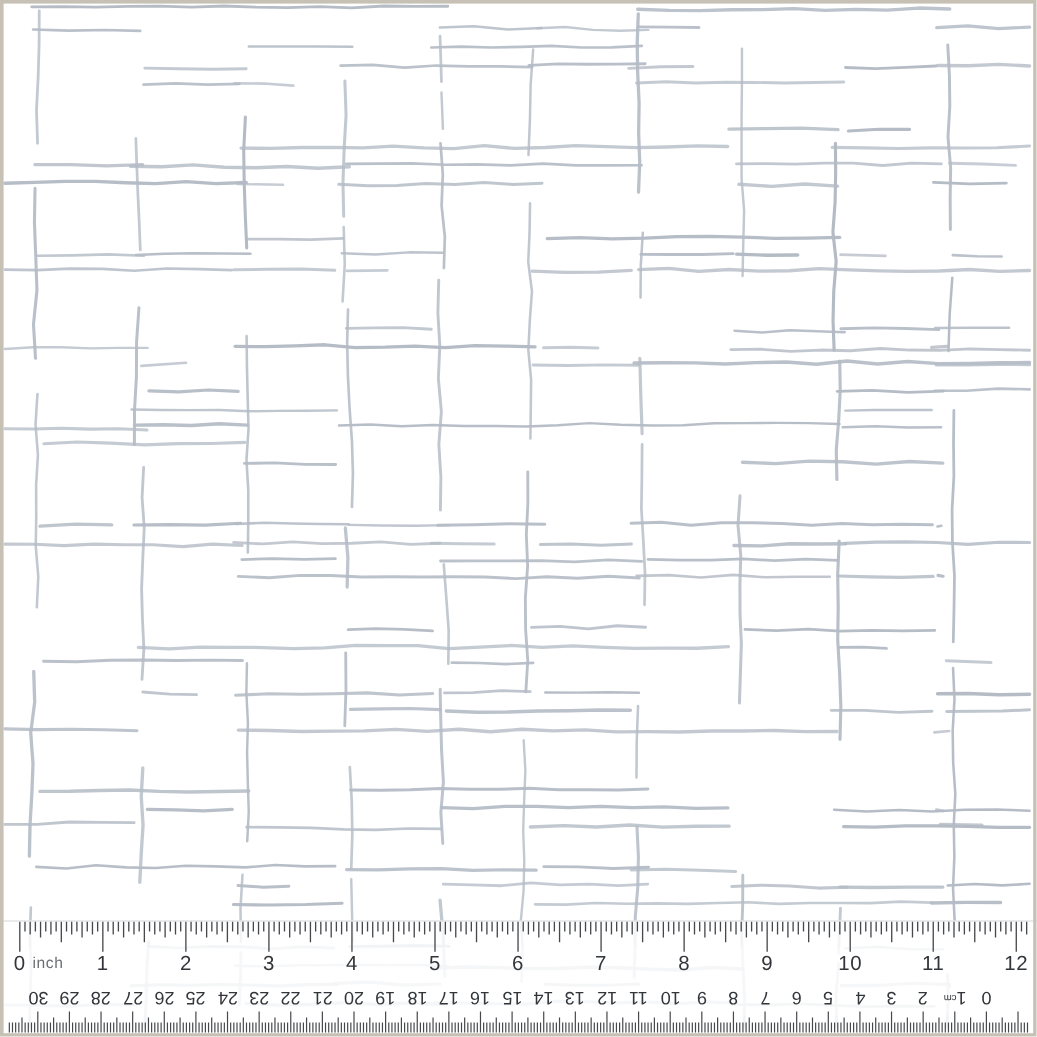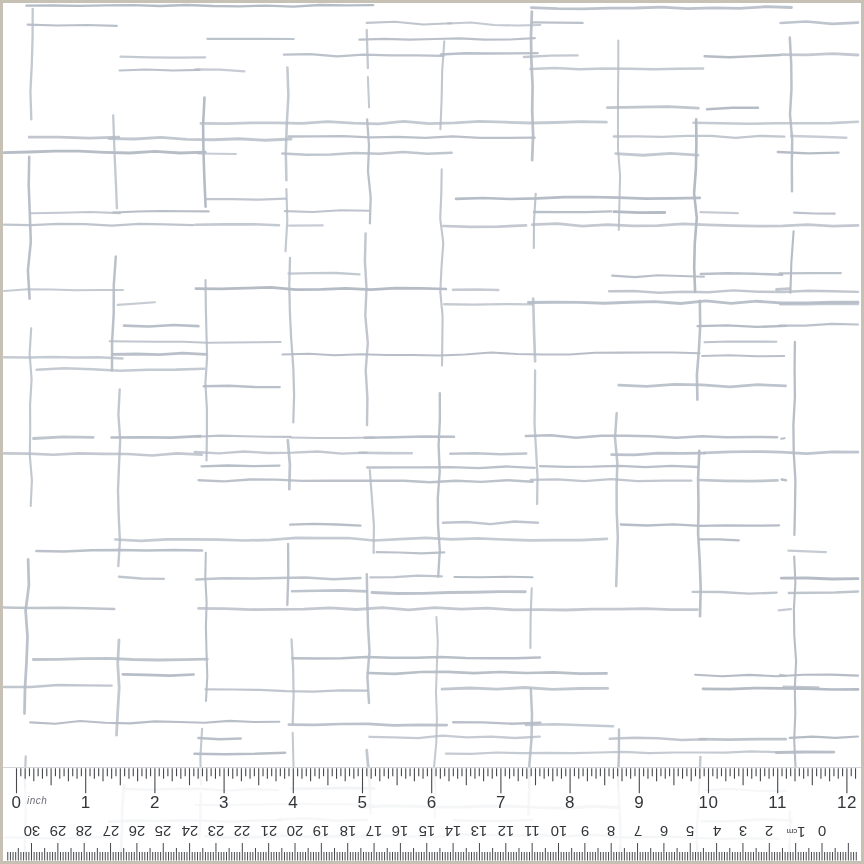--- a/index.html
+++ b/index.html
@@ -12,21 +12,21 @@
   .inch-num{
     position:absolute;transform:translateX(-50%);
     font-size:17px;line-height:17px;color:#323539;letter-spacing:0.5px;
   }
   .cm-num{
     position:absolute;transform:translateX(-50%) rotate(180deg);
     font-size:15px;line-height:15px;color:#323539;white-space:nowrap;
   }
   .cm-num .cm-unit{font-size:8px;vertical-align:2px;}
   .unit-label{
-    position:absolute;font-size:10px;font-style:italic;color:#6a6e74;
+    position:absolute;font-size:13px;color:#6a6e74;
     letter-spacing:0.5px;
   }
 </style>
 </head>
 <body>
 
 <div class="frame">
   <svg id="scene" width="864" height="864" viewBox="0 0 864 864">
       <path d="M26.4,5.7 L53.1,5.5 L79.7,5.9 L106.4,5.3 L133.1,5.1 L159.8,6.0 L186.5,5.0 L213.1,6.0 L239.8,6.3 L266.5,5.6 L293.2,6.6 L319.9,5.0 L346.5,5.3 L373.2,5.2" fill="none" stroke="#b4bbc5" stroke-width="2.32" stroke-linecap="round" stroke-linejoin="round" stroke-opacity="0.99"></path>
       <path d="M531.4,7.7 L557.5,8.6 L583.5,8.9 L609.5,8.1 L635.5,8.0 L661.5,7.2 L687.5,8.6 L713.5,7.8 L739.5,8.4 L765.5,6.7 L791.5,7.5" fill="none" stroke="#b4bbc5" stroke-width="2.78" stroke-linecap="round" stroke-linejoin="round" stroke-opacity="0.88"></path>

